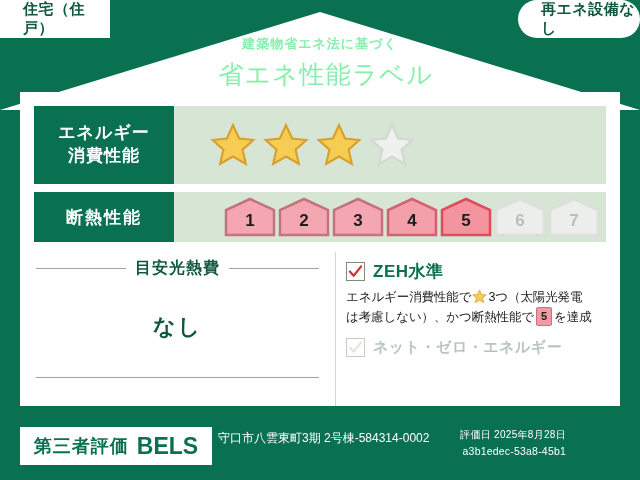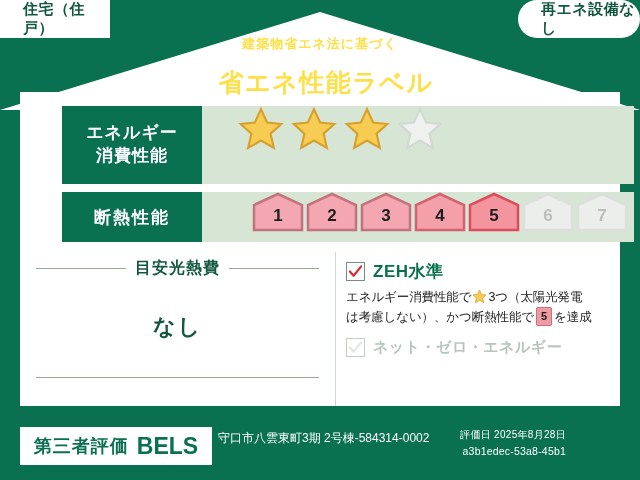--- a/index.html
+++ b/index.html
@@ -41,56 +41,55 @@
   #tag-left  { left: 0;  width: 110px; }
   #tag-right { right: 0; width: 122px; border-radius: 19px; }
 
   
   .title-wrap {
     position: absolute;
     left: 0; top: 37px;
     width: 640px;
     text-align: center;
     z-index: 5;
-    color: #fde047;
+    color: #86efac;
   }
   #title-sub {
     font-size: 13px;
     font-weight: bold;
     letter-spacing: 1px;
     line-height: 1.1;
   }
   #title-main {
     font-size: 25px;
-    font-weight: bold;
+    font-weight: normal;
     letter-spacing: 1.5px;
     line-height: 1.25;
-    margin-top: 16px;
+    margin-top: 8px;
     padding-left: 12px;
   }
 
   
   .card {
     position: absolute;
     left: 20px; top: 92px;
     width: 600px; height: 314px;
     background: #ffffff;
     z-index: 4;
   }
 
   
   .perf-row {
     position: absolute;
     left: 14px;
     width: 572px;
     height: 78px;
     background: #d7e5d4;
     display: flex;
-    align-items: flex-start;
-    margin-left: 28px;
+    align-items: center;
   }
   #row-energy { top: 14px; height: 78px; }
   #row-insul  { top: 100px; height: 50px; gap: 24px; }
 
   .perf-label {
     background: #0a7150;
     color: #ffffff;
     font-weight: bold;
     display: flex;
     flex-direction: column;

